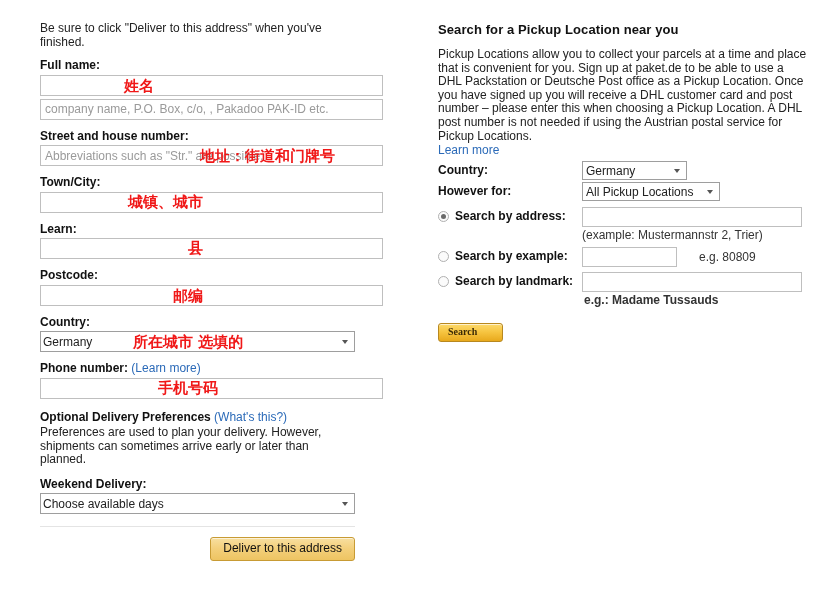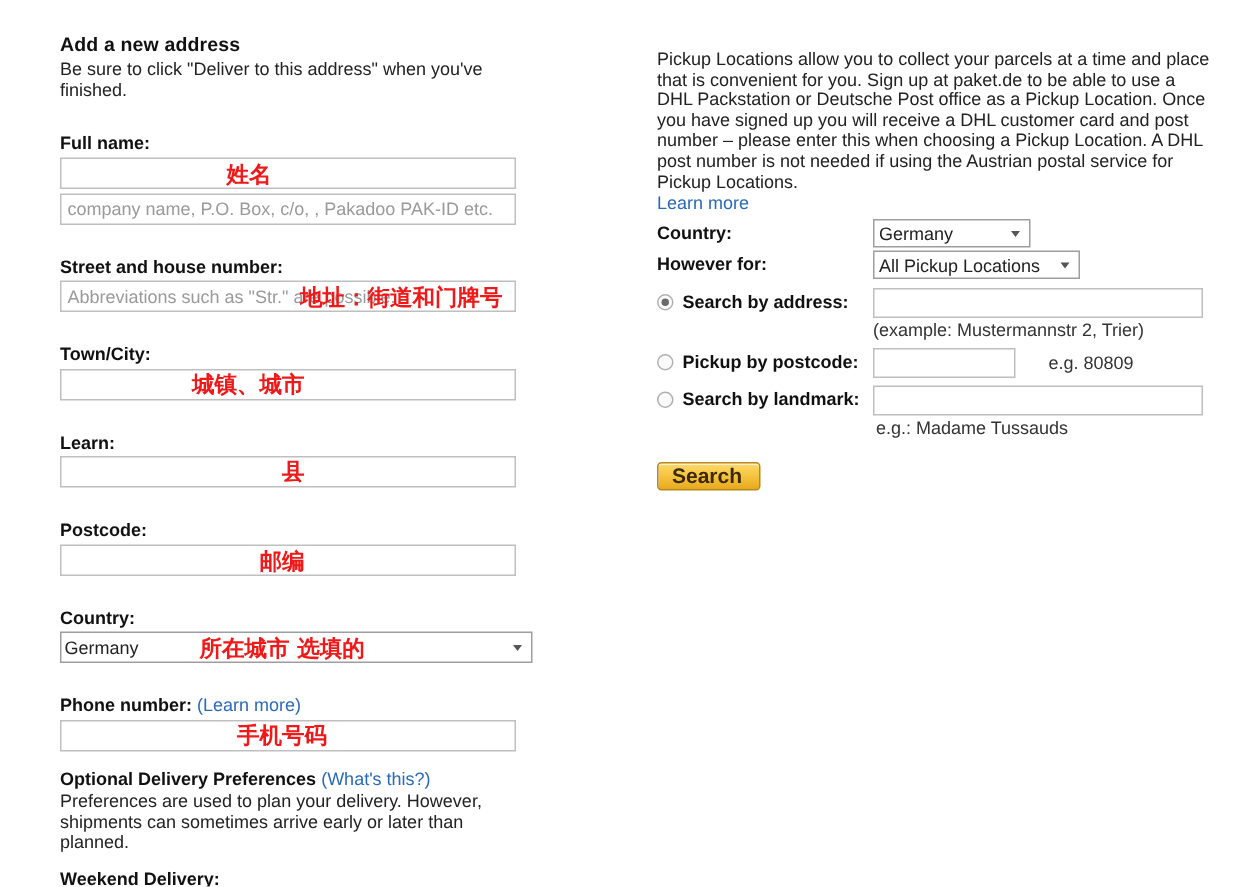--- a/index.html
+++ b/index.html
@@ -47,40 +47,40 @@
   .body-text {
     font-size: 12px;
     line-height: 13.6px;
     color: #222;
     margin: 0;
   }
   .field-label {
     font-size: 12px;
     font-weight: bold;
     color: #111;
-    margin: 22px 0 2px 0;
+    margin: 10px 0 2px 0;
     line-height: 13.5px;
   }
   .label-note {
     font-weight: bold;
     font-size: 12px;
     line-height: 13.5px;
     color: #111;
   }
   a.link {
     color: #2b6ab8;
     text-decoration: none;
     font-weight: normal;
     font-size: 12px;
   }
 
   
   .txt {
     box-sizing: border-box;
-    width: 304px;
+    width: 343px;
     height: 21px;
     border: 1px solid #bfbfbf;
     background: #fff;
     font-family: "Liberation Sans", sans-serif;
     font-size: 12px;
     color: #222;
     padding: 1px 4px;
     outline: none;
     display: block;
   }
@@ -136,23 +136,23 @@
     border: 1px solid #c89b34;
     border-radius: 3px;
     background: linear-gradient(to bottom, #f8dfa0 0%, #f3cf7a 50%, #eec462 100%);
     box-shadow: 0 1px 0 rgba(255,255,255,.6) inset;
     cursor: pointer;
     line-height: 15px;
   }
   .btn-search {
     display: inline-block;
     box-sizing: border-box;
-    padding: 2px 11px 3px 9px;
-    font-family: Liberation Sans, sans-serif;
-    font-size: 14px;
+    padding: 2px 25px 3px 9px;
+    font-family: Liberation Serif, serif;
+    font-size: 10px;
     font-weight: bold;
     color: #3b2a06;
     border: 1px solid #b8881f;
     border-radius: 3px;
     background: linear-gradient(to bottom, #fcd96b 0%, #f6c440 48%, #e8a91c 100%);
     box-shadow: 0 1px 0 rgba(255,255,255,.65) inset;
     cursor: pointer;
     line-height: 12px;
   }
 
@@ -247,28 +247,27 @@
   }
   .pickup-desc { margin-top: 11px; }
 </style>
 </head>
 <body>
 
 <div id="page">
 
   <div class="col-left">
 
-    <h2 class="section-title">Add a new address</h2>
     <p class="body-text">Be sure to click "Deliver to this address" when you've finished.</p>
 
     
     <div class="field-label">Full name:</div>
     <div style="position:relative;">
       <input class="txt" type="text" value="" style="">
-      <span class="anno" style="left:111px; top:4px;">姓名</span>
+      <span class="anno" style="left:84px; top:4px;">姓名</span>
     </div>
 
     
     <input class="txt" style="margin-top: 3px;" type="text" placeholder="company name, P.O. Box, c/o, , Pakadoo PAK-ID etc.">
 
     
     <div class="field-label">Street and house number:</div>
     <div style="position:relative;">
       <input class="txt" type="text" placeholder="Abbreviations such as &quot;Str.&quot; are possible." style="">
       <span class="anno" style="left:160px; top:4px;">地址：街道和门牌号</span>
@@ -335,20 +334,21 @@
 
     <hr class="divider">
 
     <div class="btn-row">
       <button class="btn-deliver">Deliver to this address</button>
     </div>
   </div>
 
   <div class="col-right">
 
+    <h2 class="section-title">Search for a Pickup Location near you</h2>
     <p class="body-text pickup-desc">Pickup Locations allow you to collect your parcels at a time and place that is convenient for you. Sign up at paket.de to be able to use a DHL Packstation or Deutsche Post office as a Pickup Location. Once you have signed up you will receive a DHL customer card and post number – please enter this when choosing a Pickup Location. A DHL post number is not needed if using the Austrian postal service for Pickup Locations.</p>
     <a class="link" href="#">Learn more</a>
 
     
     <div class="row" style="margin-top:4px;">
       <div class="row-label">Country:</div>
       <div class="sel-wrap">
         <select class="rt-sel" style="width:105px;">
           <option>Germany</option>
         </select>
@@ -376,37 +376,37 @@
       <div>
         <input class="rt-input" style="width: 220px;" type="text" value="">
         <div class="hint">(example: Mustermannstr 2, Trier)</div>
       </div>
     </div>
 
     
     <div class="row" style="margin-top:5px;">
       <div class="row-label with-radio">
         <span class="radio"></span>
-        <span>Pickup by postcode:</span>
+        <span>Search by example:</span>
       </div>
       <div style="display:flex; align-items:flex-start;">
         <input class="rt-input" style="width: 95px;" type="text" value="">
         <span class="hint-inline">e.g. 80809</span>
       </div>
     </div>
 
     
     <div class="row" style="margin-top:5px;">
       <div class="row-label with-radio">
         <span class="radio"></span>
         <span>Search by landmark:</span>
       </div>
       <div>
         <input class="rt-input" style="width: 220px;" type="text" value="">
-        <div class="hint" style="margin-left:2px;">e.g.: Madame Tussauds</div>
+        <div class="hint" style="margin-left:2px;font-weight:bold;">e.g.: Madame Tussauds</div>
       </div>
     </div>
 
     
     <div style="margin-top:16px;">
       <button class="btn-search">Search</button>
     </div>
 
   </div>
 </div>

